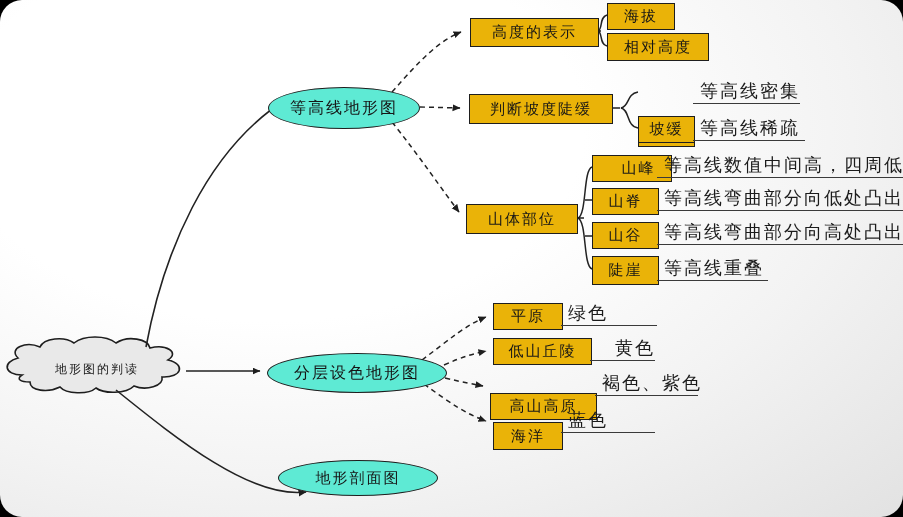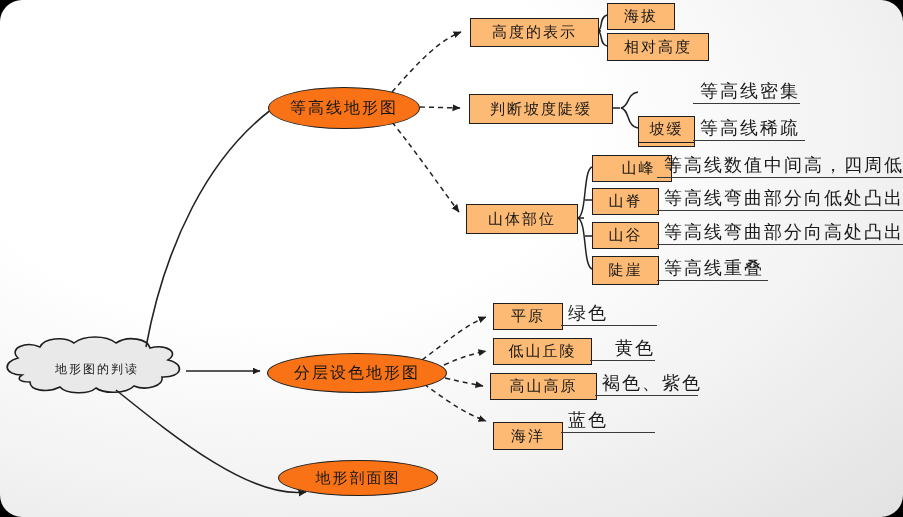--- a/index.html
+++ b/index.html
@@ -3,24 +3,24 @@
 <meta charset="utf-8">
 <style>
   html,body{margin:0;padding:0;background:#000;}
   .stage{position:relative;width:903px;height:517px;background:#000;overflow:hidden;
          font-family:"DejaVu Sans","Liberation Sans",sans-serif;}
   .card{position:absolute;inset:0;border-radius:22px;
         background:radial-gradient(ellipse at 30% 25%, #ffffff 35%, #f3f3f3 65%, #e2e2e2 100%);}
   svg.wires{position:absolute;left:0;top:0;}
   .node-label{position:absolute;color:#161616;display:flex;align-items:center;justify-content:center;
         text-align:center;}
-  .ellipse{position:absolute;border:1.8px solid #1e1e1e;border-radius:50%;background:#f97316;
+  .ellipse{position:absolute;border:1.8px solid #1e1e1e;border-radius:50%;background:#5eead4;
         display:flex;align-items:center;justify-content:center;color:#161616;
         font-size:16px;letter-spacing:2px;}
-  .box{position:absolute;border:1.6px solid #1e1e1e;background:#fdba74;
+  .box{position:absolute;border:1.6px solid #1e1e1e;background:#eab308;
         display:flex;align-items:center;justify-content:center;color:#161616;
         font-size:15px;letter-spacing:2px;white-space:nowrap;}
   .note{position:absolute;border-bottom:1.7px solid #3a3a3a;color:#1b1b1b;
         font-size:18px;letter-spacing:2px;height:22px;line-height:22px;
         padding:0 0 1px 7px;white-space:nowrap;box-sizing:content-box;}
   #root-label{left:28px;top:357px;width:138px;height:24px;font-size:12px;letter-spacing:2px;}
   #el-contour{left:268px;top:87px;width:150px;height:40px;}
   #el-layer{left:267px;top:353px;width:178px;height:38px;}
   #el-profile{left:278px;top:460px;width:158px;height:34px;font-size:15px;}
   #box-height{left:470px;top:18px;width:127px;height:27px;}
@@ -29,21 +29,21 @@
   #box-slope{left:469px;top:94px;width:142px;height:28px;}
   #box-steep{left:638px;top:80px;width:55px;height:24px;margin-top:41px;}
   #box-gentle{left:638px;top:116px;width:55px;height:25px;}
   #box-body{left:466px;top:204px;width:110px;height:28px;}
   #box-peak{left:592px;top:155px;width:65px;height:25px;padding-left:13px;}
   #box-ridge{left:592px;top:188px;width:65px;height:25px;}
   #box-valley{left:592px;top:222px;width:65px;height:25px;}
   #box-cliff{left:592px;top:256px;width:65px;height:27px;}
   #box-plain{left:493px;top:303px;width:68px;height:25px;}
   #box-hills{left:493px;top:338px;width:97px;height:25px;}
-  #box-highmtn{left:490px;top:373px;width:105px;height:25px;}
+  #box-highmtn{left:490px;top:393px;width:105px;height:25px;}
   #box-ocean{left:493px;top:422px;width:68px;height:26px;}
   #note-steep{left:693px;top:80px;width:100px;}
   #note-gentle{left:693px;top:117px;width:105px;}
   #note-peak{left:657px;top:154px;width:240px;}
   #note-ridge{left:657px;top:187px;width:240px;}
   #note-valley{left:657px;top:221px;width:240px;}
   #note-cliff{left:657px;top:257px;width:104px;}
   #note-plain{left:561px;top:302px;width:89px;}
   #note-hills{left:590px;top:337px;width:58px;text-align:right;}
   #note-highmtn{left:595px;top:372px;width:96px;}

